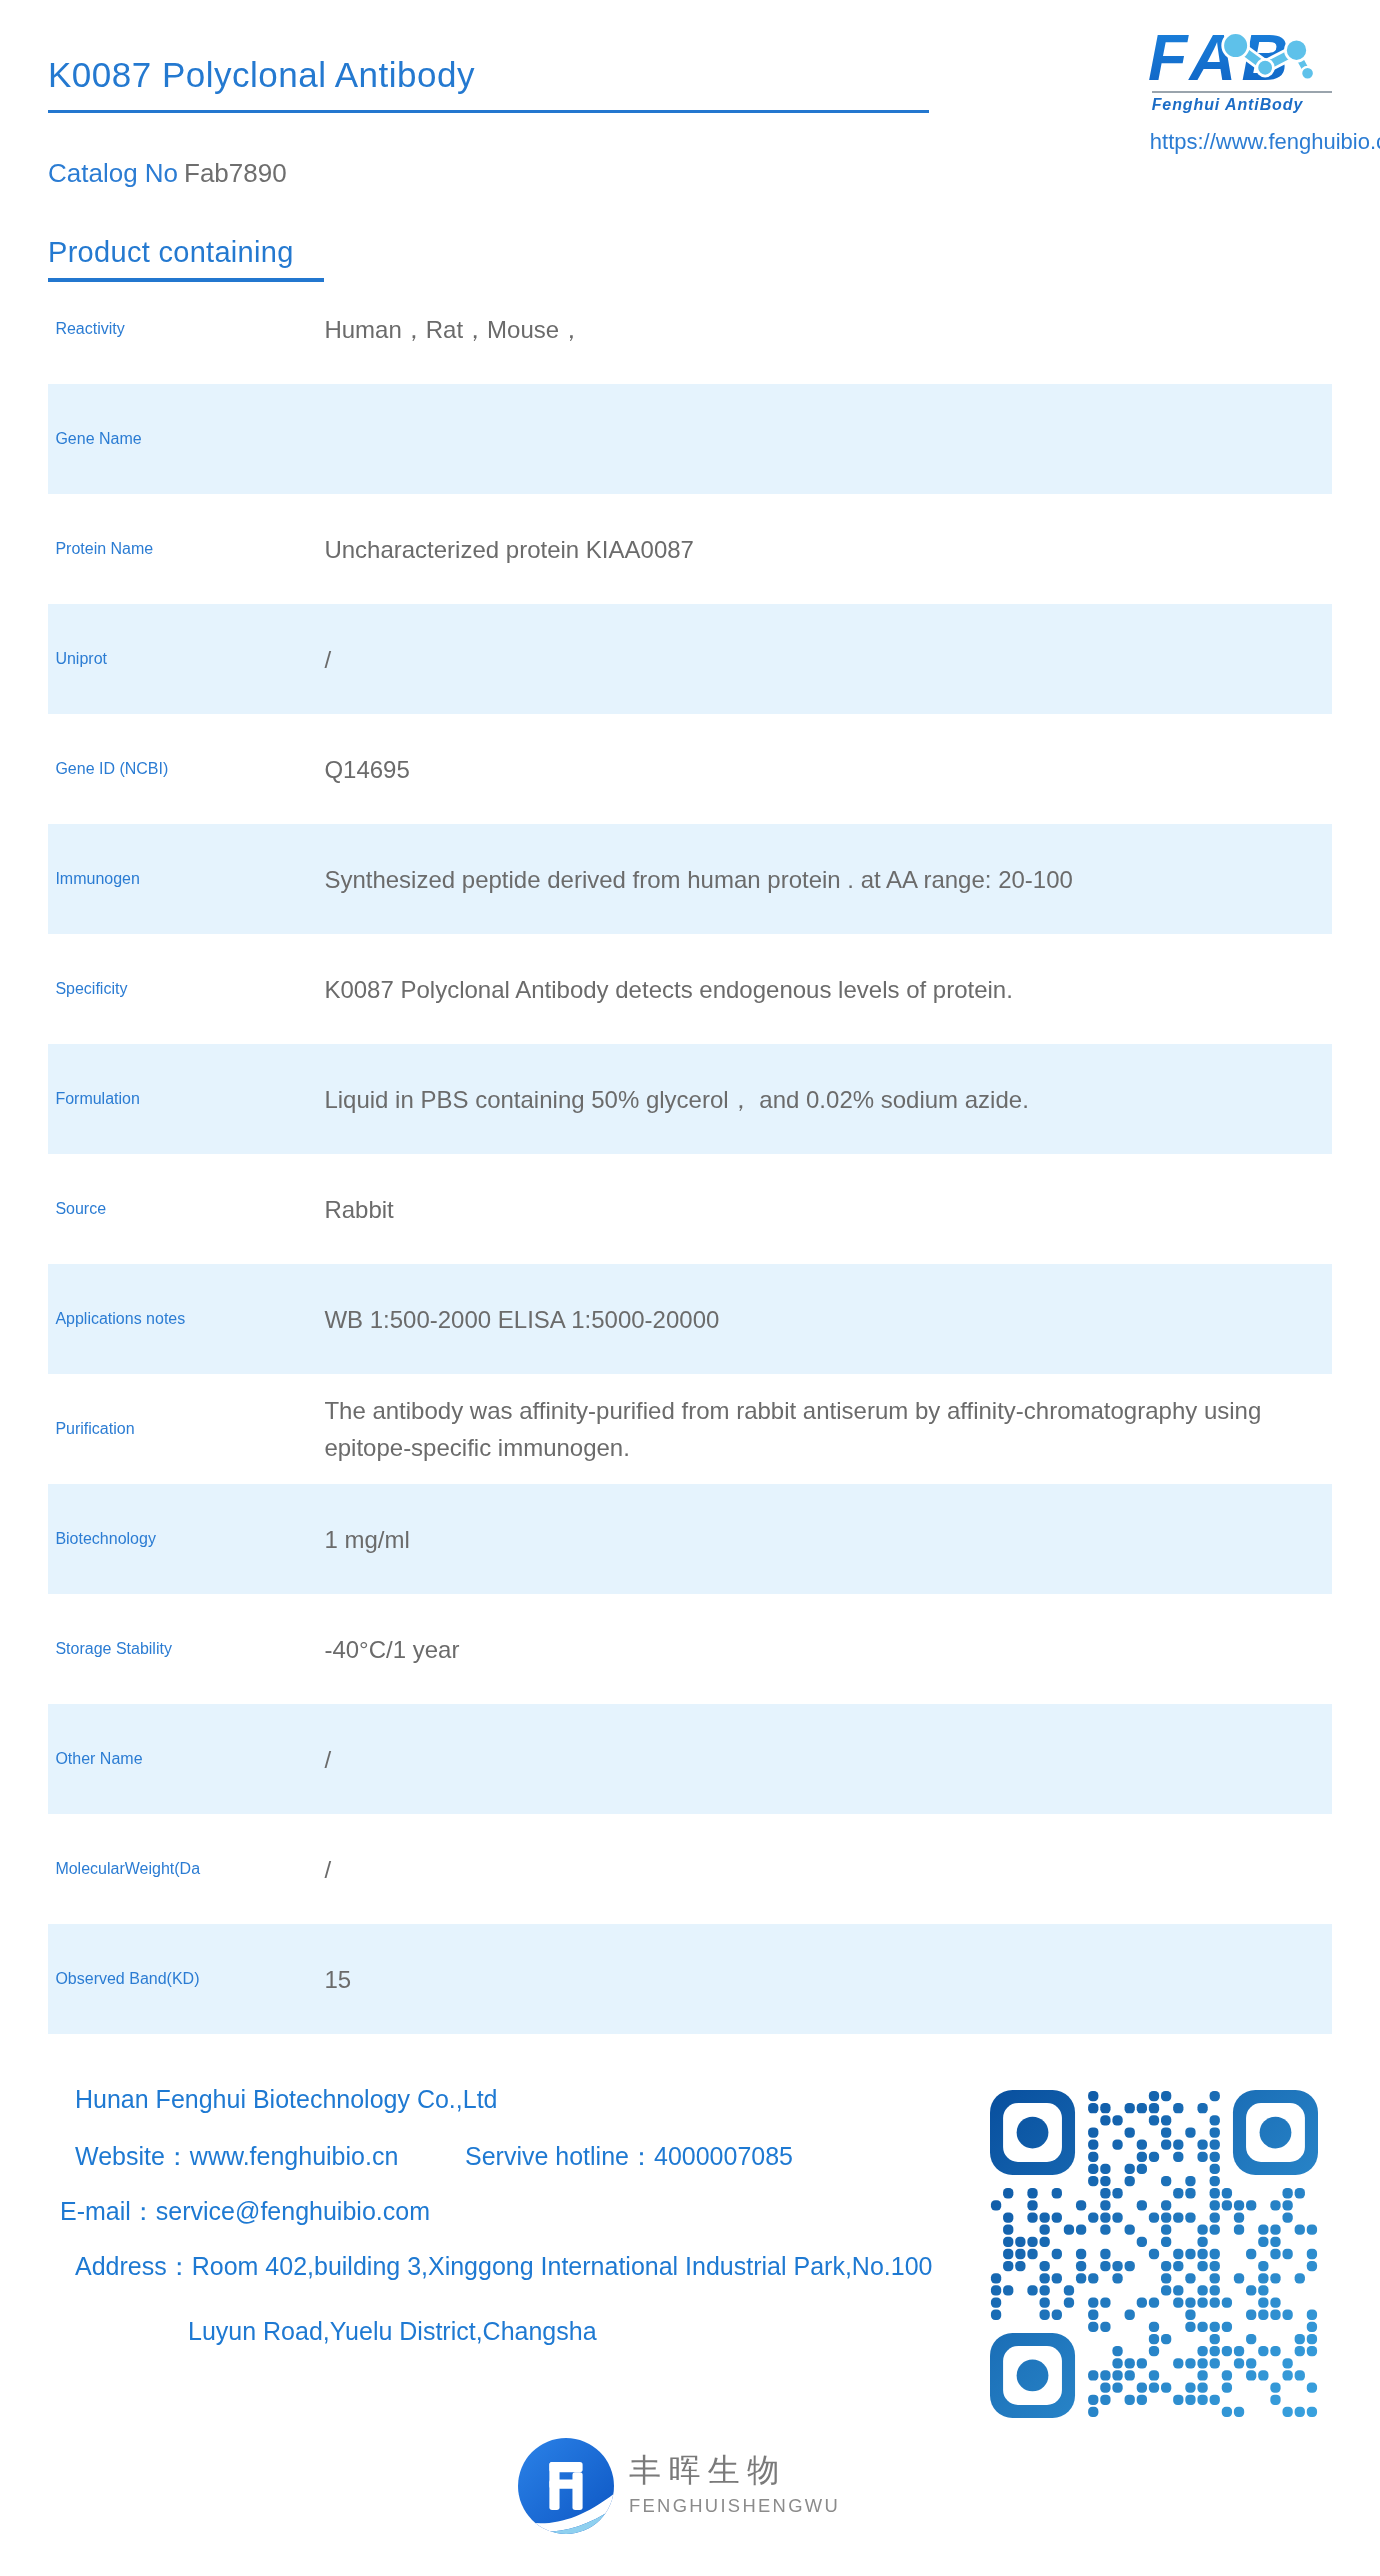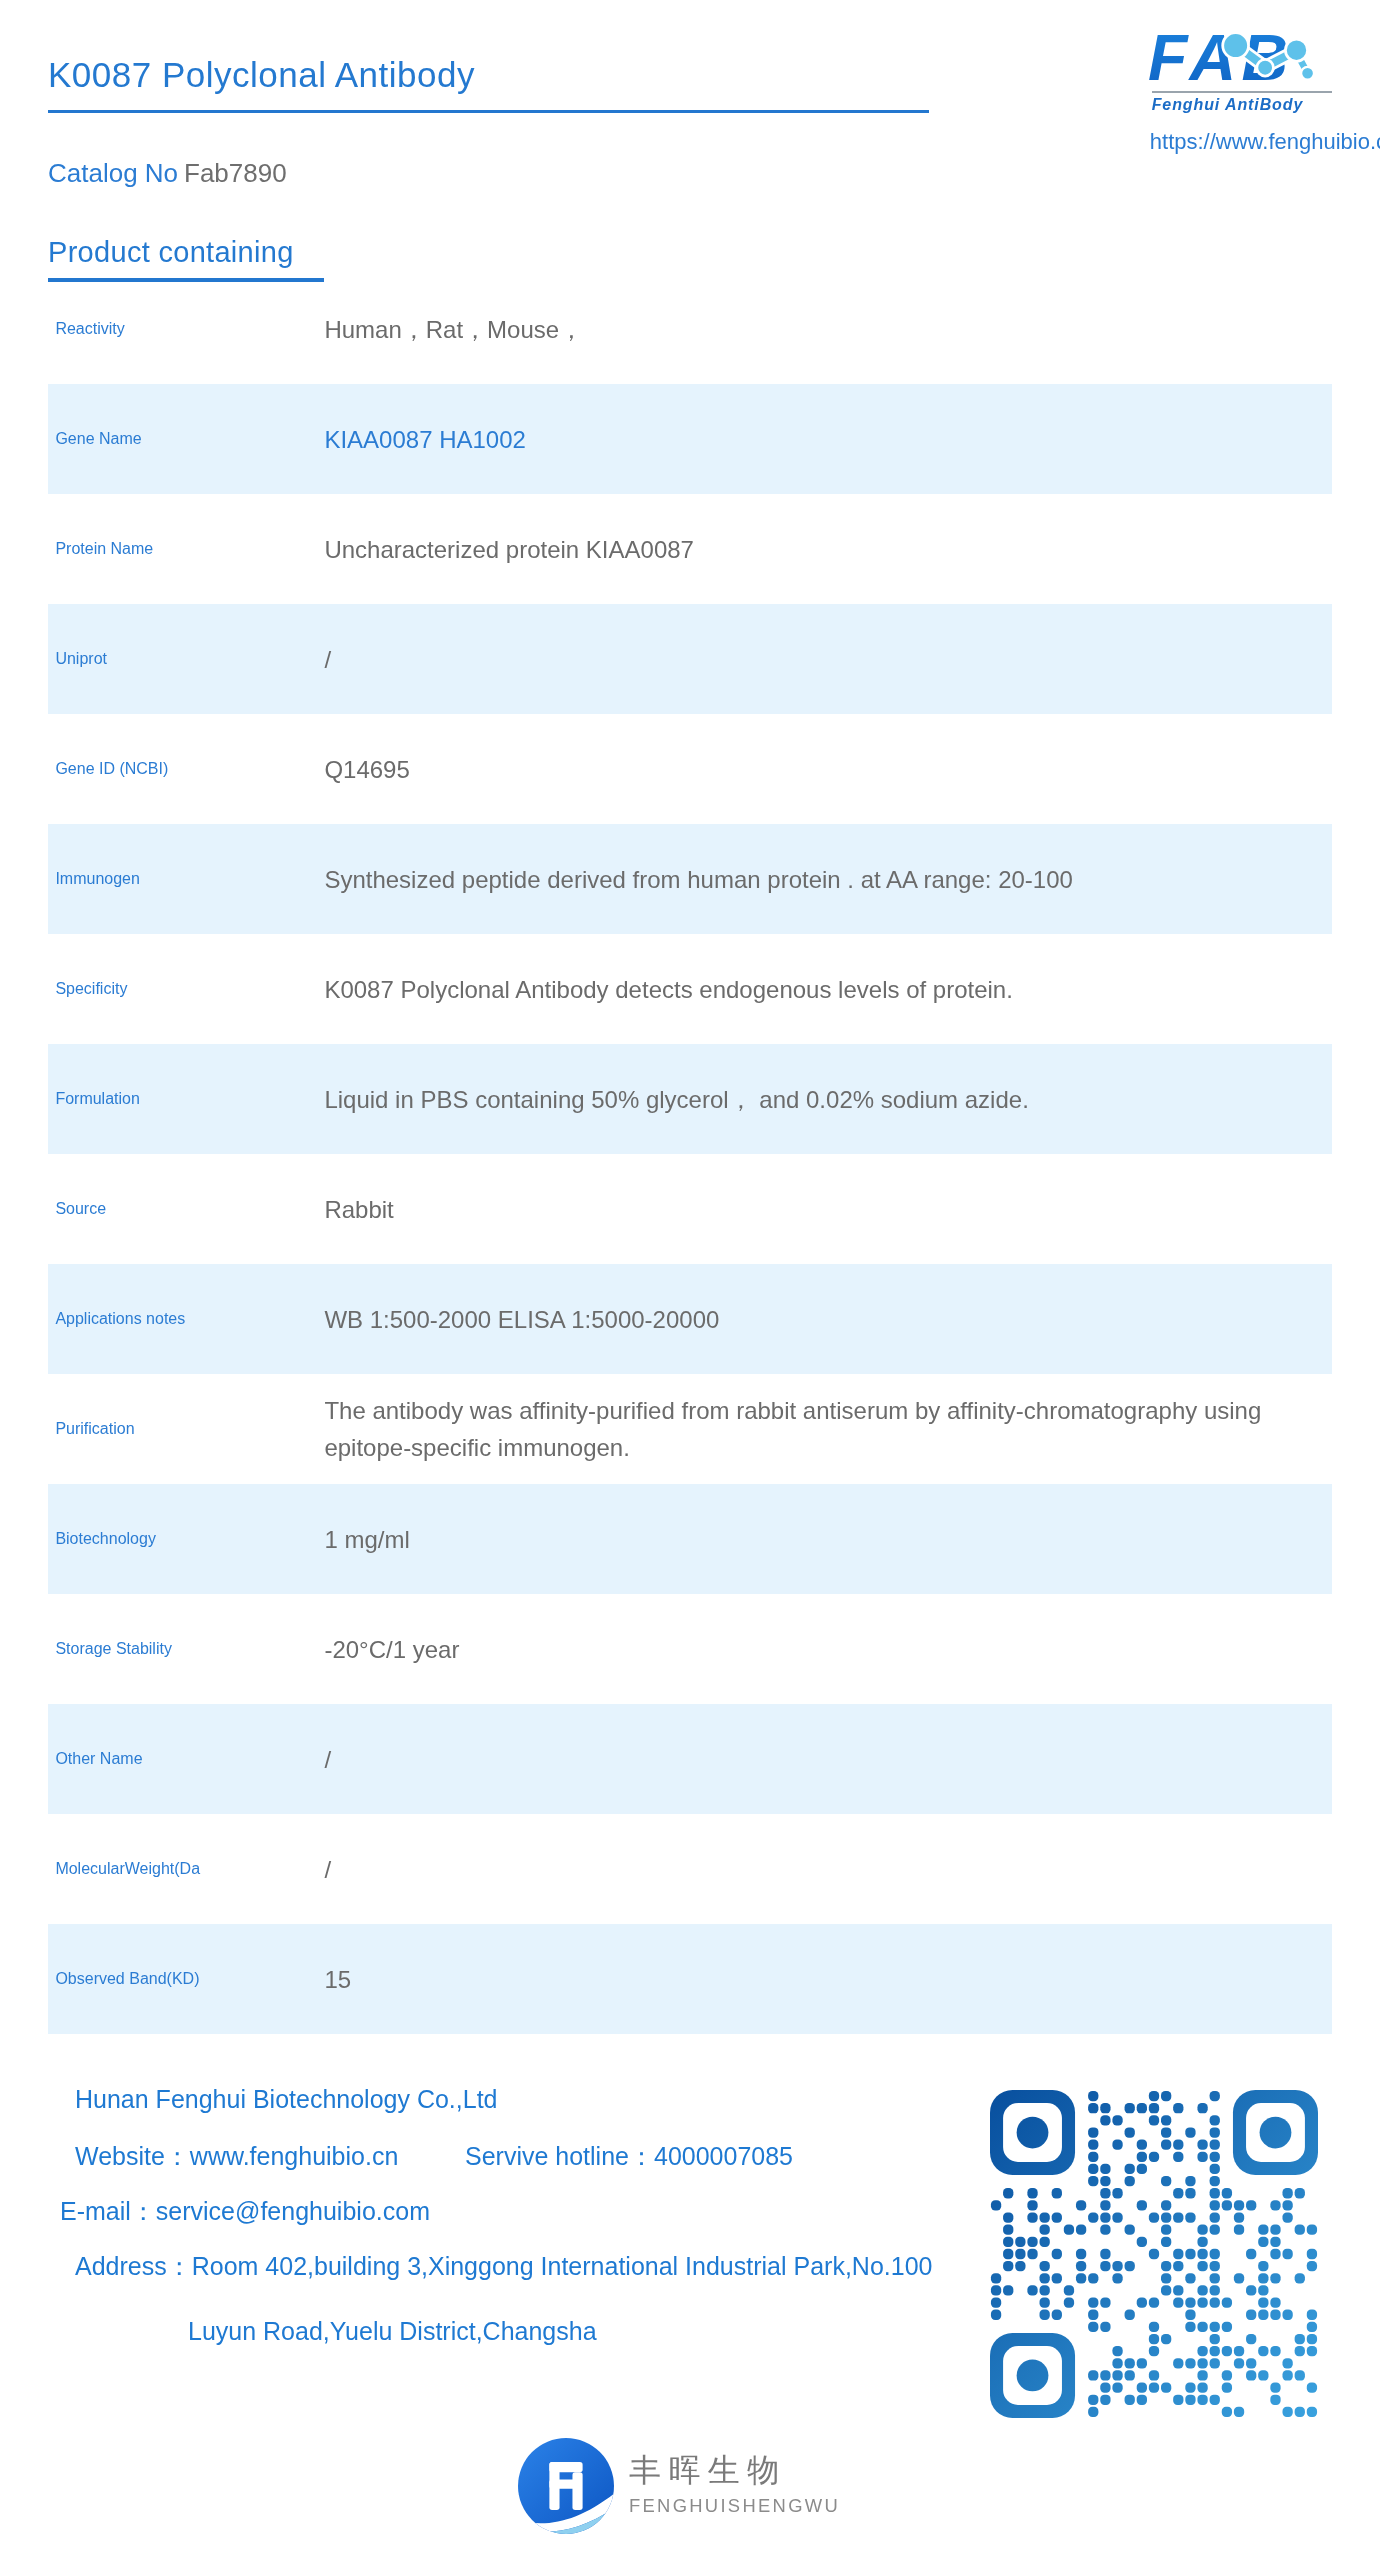--- a/index.html
+++ b/index.html
@@ -116,21 +116,20 @@
   <div class="section-heading">Product containing</div>
   <div class="section-rule"></div>
 
   <div class="ptable">
     <div class="trow">
       <div class="tlabel">Reactivity</div>
       <div class="tvalue">Human，Rat，Mouse，</div>
     </div>
     <div class="trow">
       <div class="tlabel">Gene Name</div>
-      <div class="tvalue v-blue">KIAA0087 HA1002</div>
     </div>
     <div class="trow">
       <div class="tlabel">Protein Name</div>
       <div class="tvalue">Uncharacterized protein KIAA0087</div>
     </div>
     <div class="trow">
       <div class="tlabel">Uniprot</div>
       <div class="tvalue">/</div>
     </div>
     <div class="trow">
@@ -160,21 +159,21 @@
     <div class="trow">
       <div class="tlabel">Purification</div>
       <div class="tvalue">The antibody was affinity-purified from rabbit antiserum by affinity-chromatography using epitope-specific immunogen.</div>
     </div>
     <div class="trow">
       <div class="tlabel">Biotechnology</div>
       <div class="tvalue">1 mg/ml</div>
     </div>
     <div class="trow">
       <div class="tlabel">Storage Stability</div>
-      <div class="tvalue">-20°C/1 year</div>
+      <div class="tvalue">-40°C/1 year</div>
     </div>
     <div class="trow">
       <div class="tlabel">Other Name</div>
       <div class="tvalue">/</div>
     </div>
     <div class="trow">
       <div class="tlabel">MolecularWeight(Da</div>
       <div class="tvalue">/</div>
     </div>
     <div class="trow">

